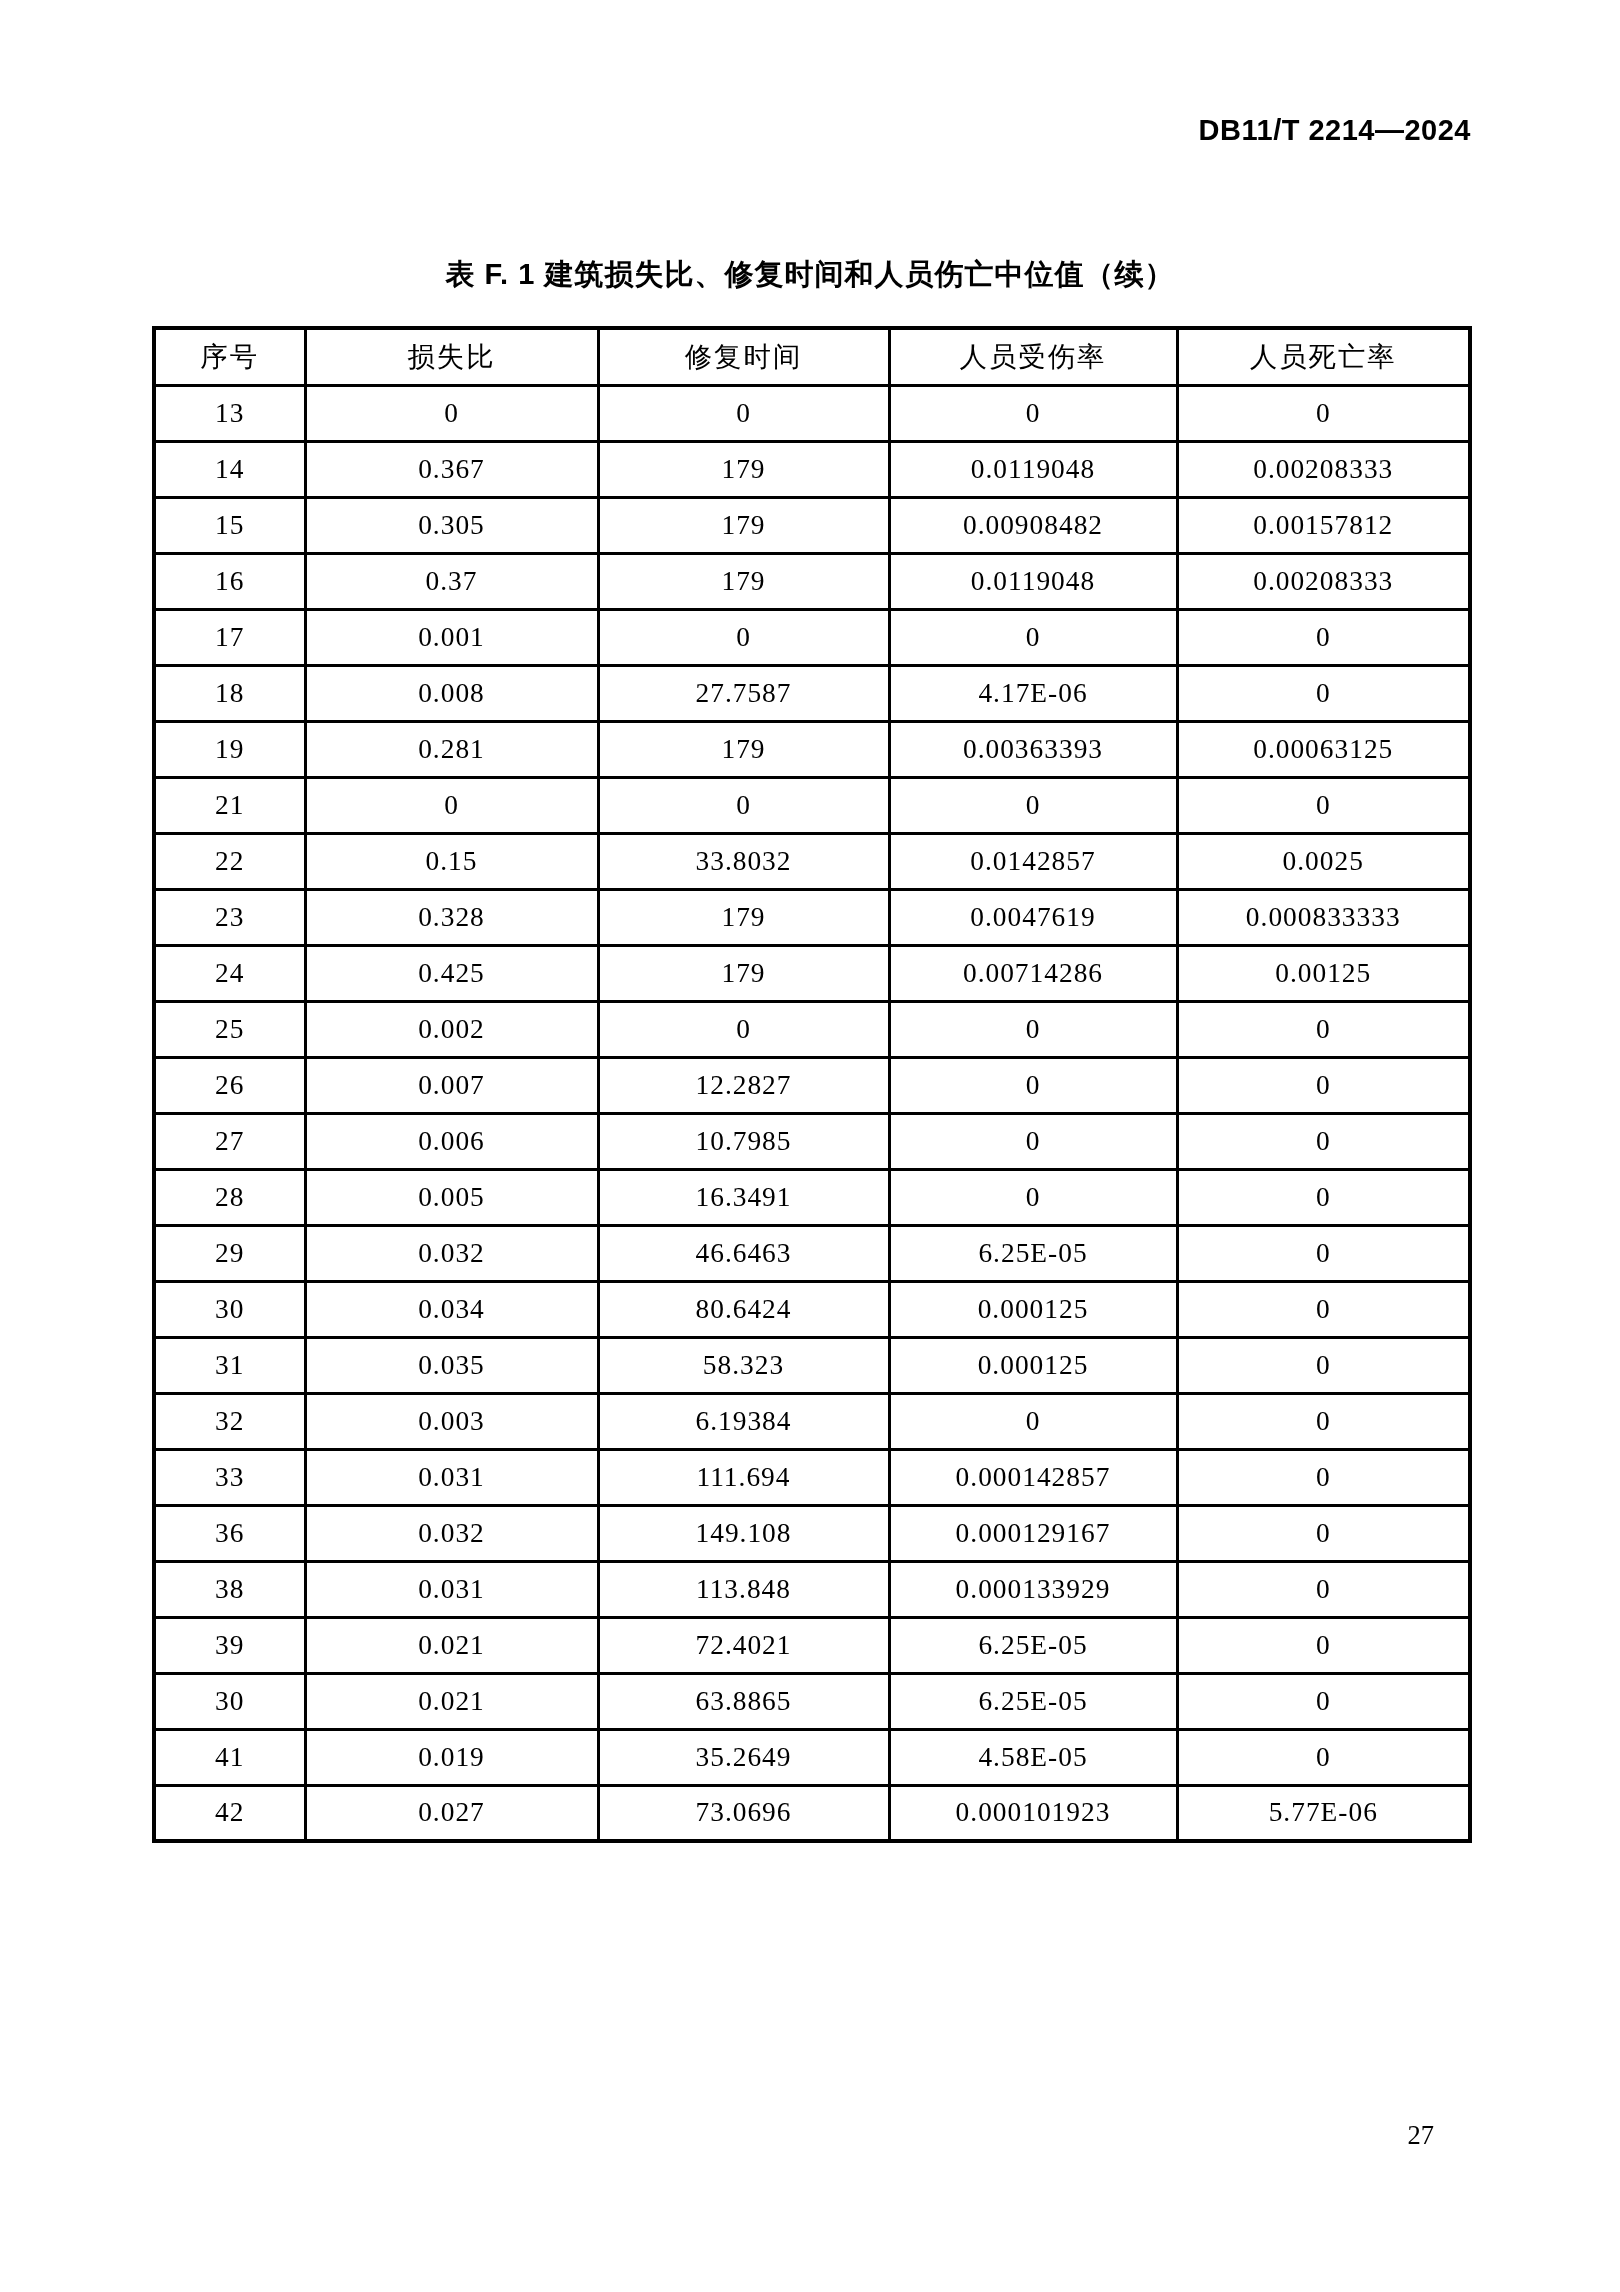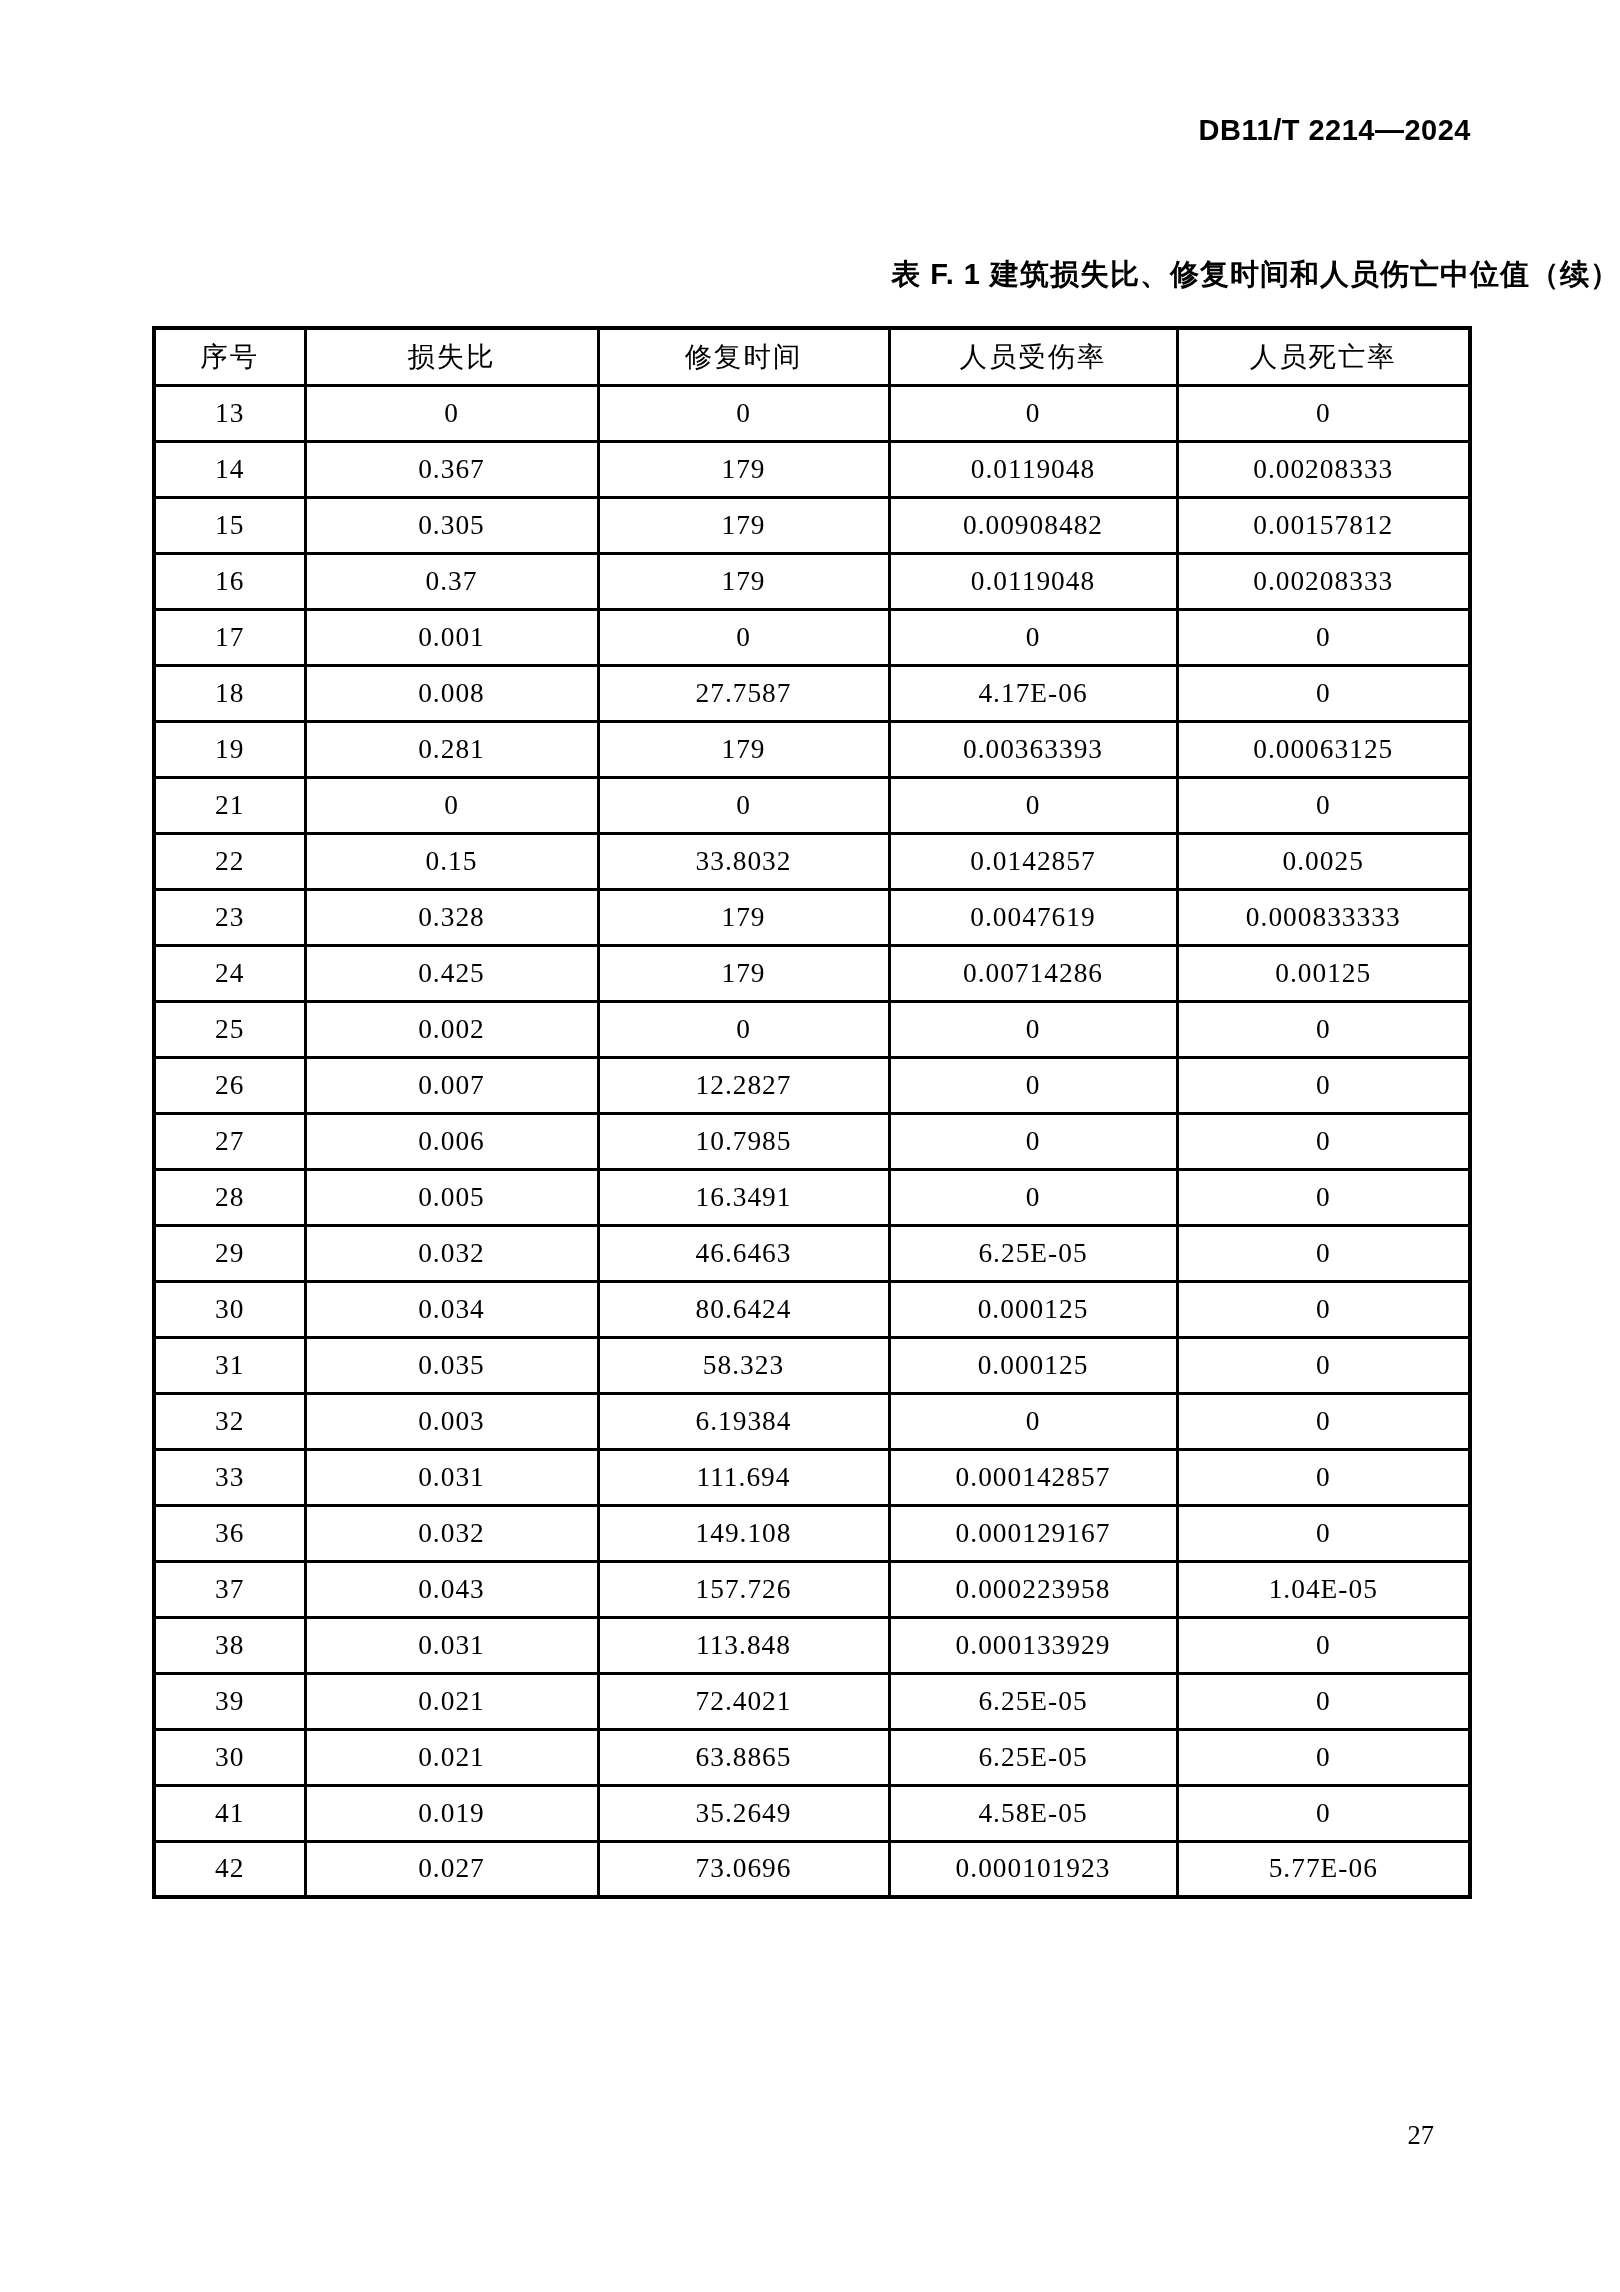--- a/index.html
+++ b/index.html
@@ -23,21 +23,21 @@
     font-weight: bold;
     font-size: 29px;
     letter-spacing: 0.5px;
     white-space: nowrap;
   }
   .table-title {
     position: absolute;
     top: 255px;
     left: 0;
     width: 100%;
-    text-align: right;
+    text-align: center;
     font-family: "Liberation Sans", sans-serif;
     font-weight: bold;
     font-size: 29px;
     letter-spacing: 1px;
     white-space: nowrap;
   }
   table.data-table {
     position: absolute;
     left: 152px;
     top: 326px;
@@ -249,27 +249,20 @@
     <td>0</td>
   </tr>
         <tr>
     <td>36</td>
     <td>0.032</td>
     <td>149.108</td>
     <td>0.000129167</td>
     <td>0</td>
   </tr>
         <tr>
-    <td>37</td>
-    <td>0.043</td>
-    <td>157.726</td>
-    <td>0.000223958</td>
-    <td>1.04E-05</td>
-  </tr>
-        <tr>
     <td>38</td>
     <td>0.031</td>
     <td>113.848</td>
     <td>0.000133929</td>
     <td>0</td>
   </tr>
         <tr>
     <td>39</td>
     <td>0.021</td>
     <td>72.4021</td>

